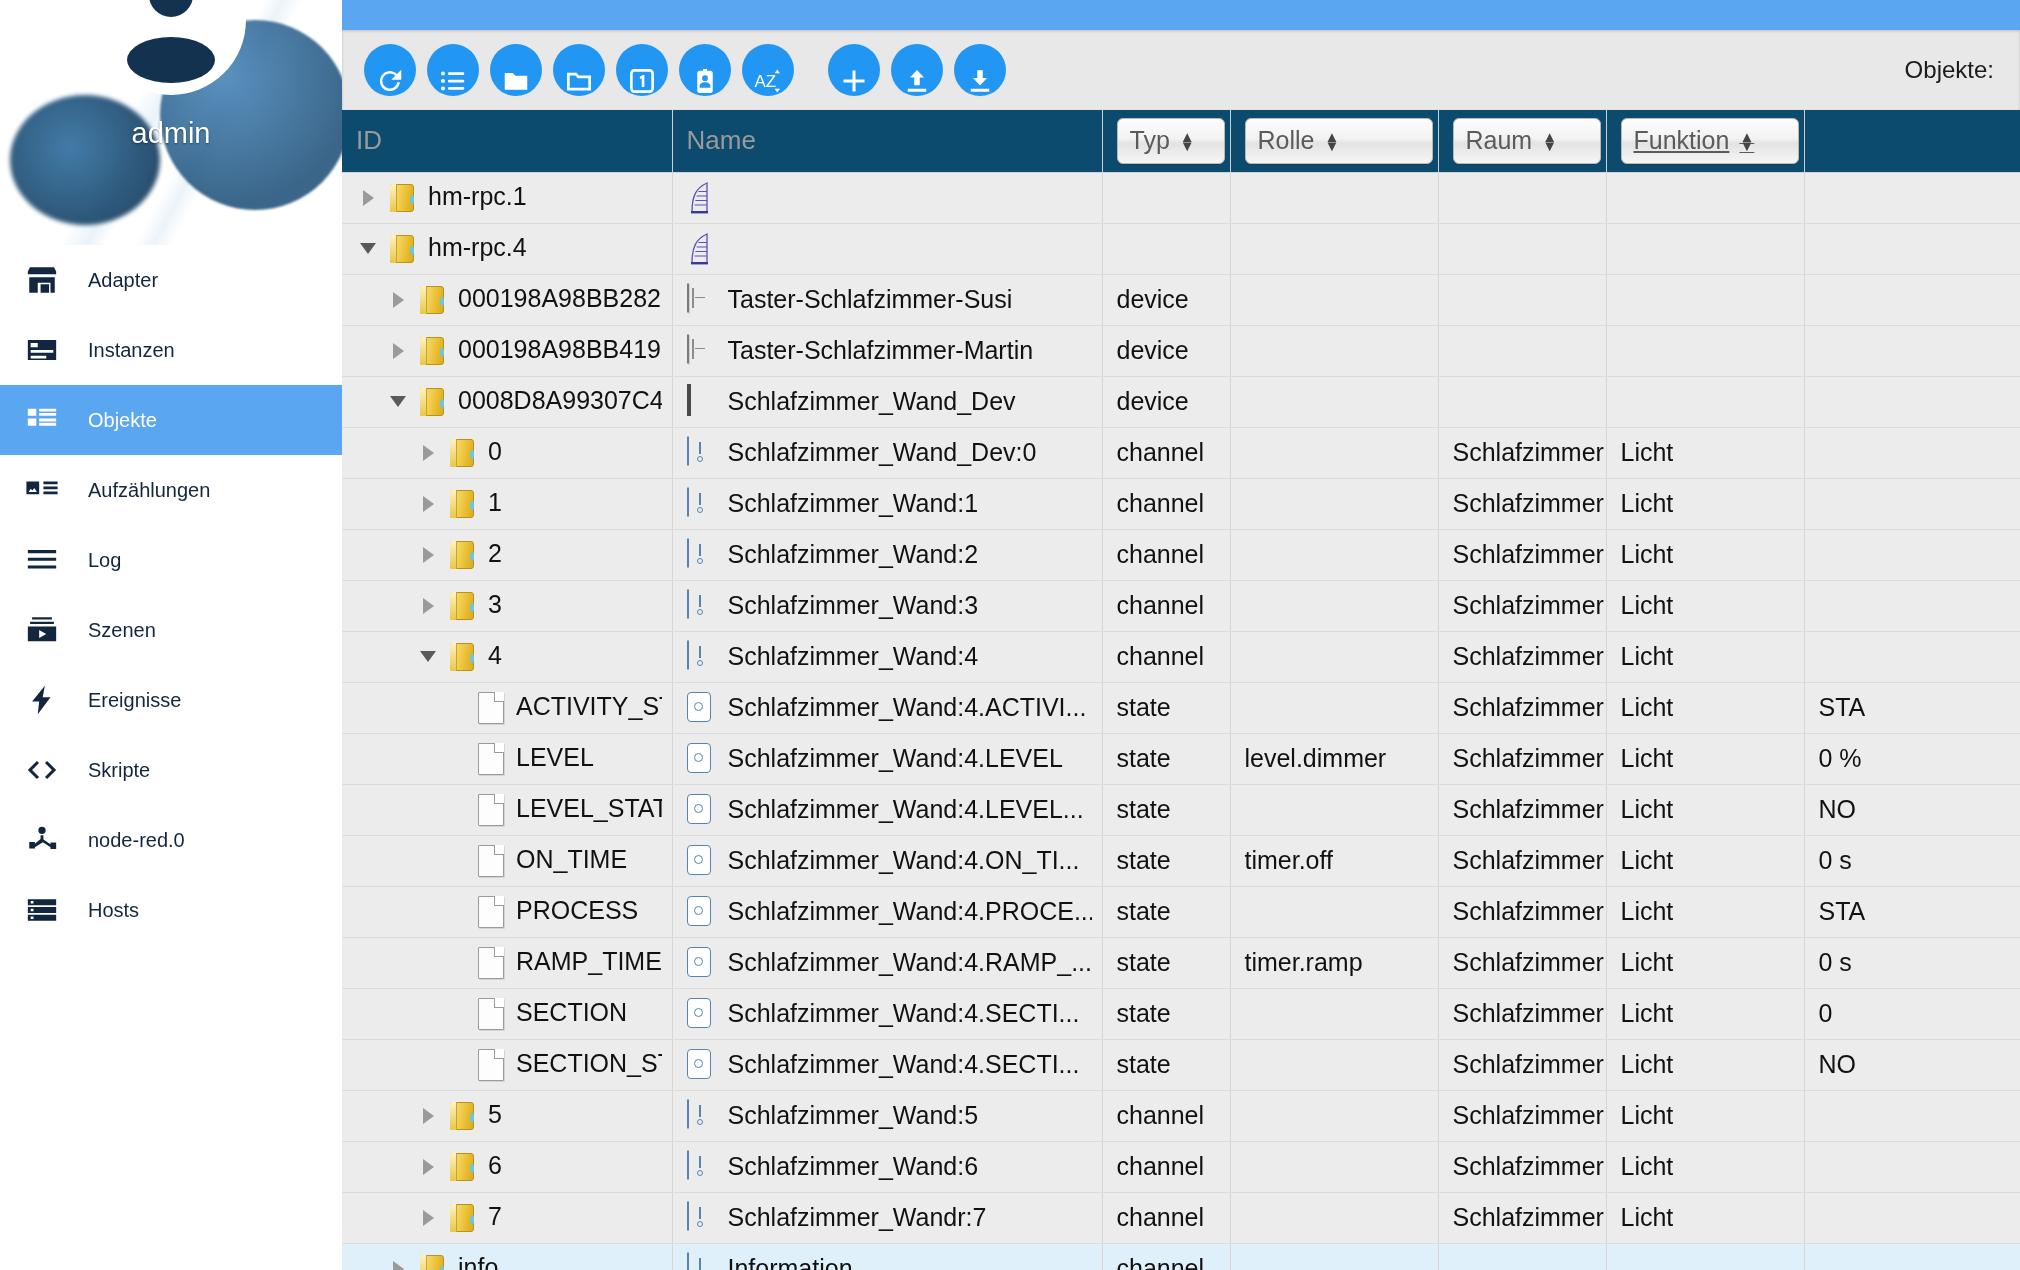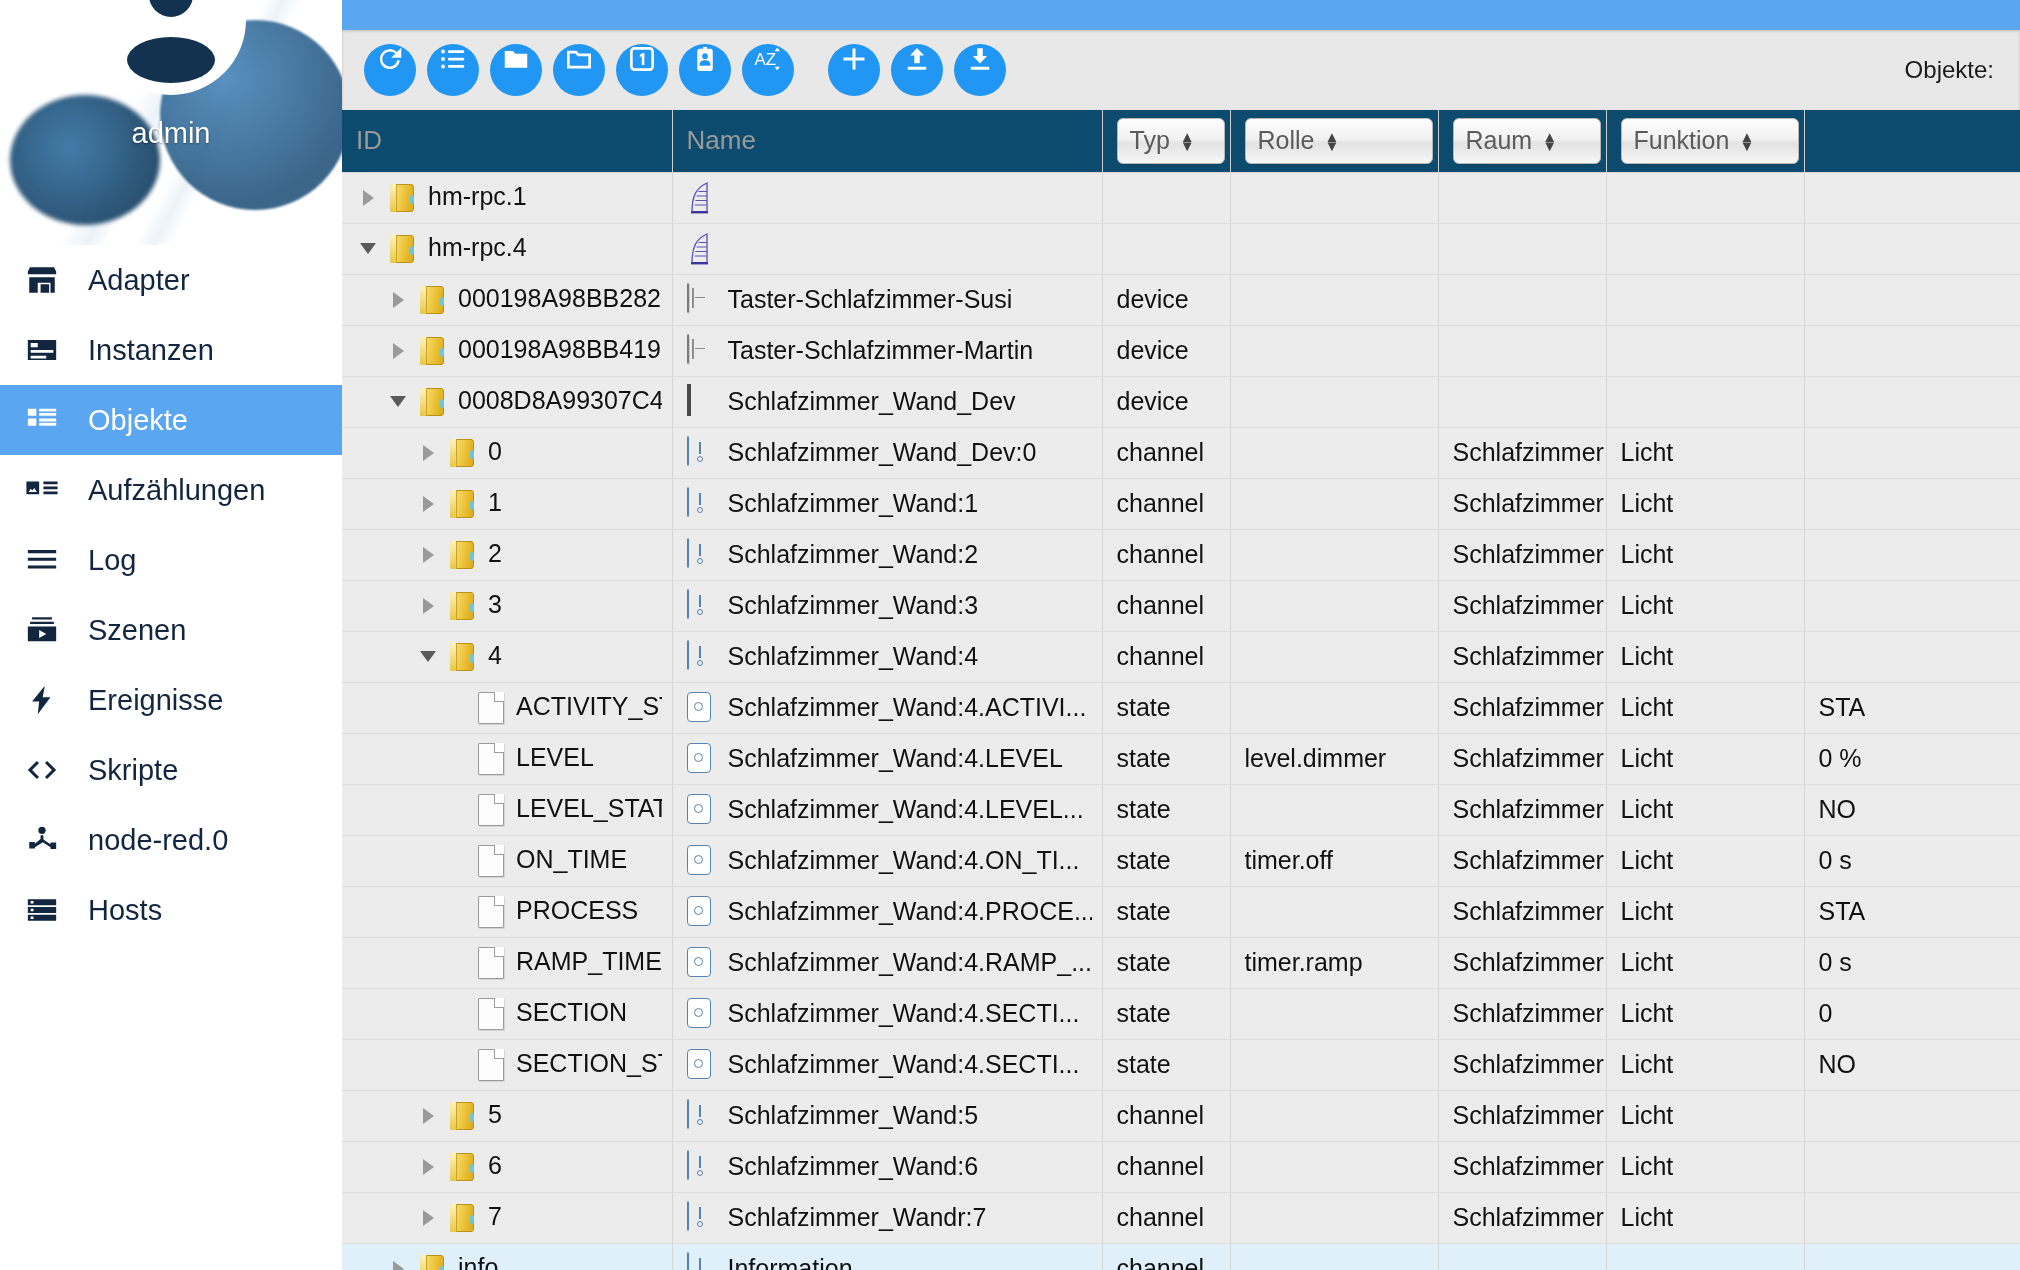--- a/index.html
+++ b/index.html
@@ -83,21 +83,21 @@
     color: #12263f;
   }
   .nav-item.active { background: #5aa6f0; }
   .nav-item.active .nav-label { color: #ffffff; }
   .nav-item.active .ico { fill: #ffffff; }
   .nav-ico {
     width: 46px; flex: 0 0 46px;
     display: flex; align-items: center; justify-content: flex-start;
   }
   .ico { fill: #12263f; }
-  .nav-label { font-size: 29px; margin-left: 18px; color: #12263f; }
+  .nav-label { font-size: 20px; margin-left: 18px; color: #12263f; }
 
   
   .main {
     flex: 1 1 auto; height: 1270px;
     display: flex; flex-direction: column;
     position: relative; overflow: hidden;
     background: #ffffff;
   }
   .topbar {
     height: 30px; background: #5aa6f0; width: 100%;
@@ -107,21 +107,21 @@
     height: 80px; flex: 0 0 80px;
     background: #e8e8e8;
     display: flex; align-items: center;
     padding: 0 22px;
     position: relative;
     box-shadow: 0 1px 3px rgba(0,0,0,.18) inset;
   }
   .tbtn {
     width: 52px; height: 52px; border-radius: 50%;
     background: #2196f3;
-    display: flex; align-items: flex-start; justify-content: center;
+    display: flex; align-items: flex-end; justify-content: center;
     margin-right: 11px;
     cursor: pointer;
     border: none;
     flex: 0 0 52px;
     text-decoration: underline;
   }
   .tbtn svg { display:block; }
   .tbtn.spacer-l { margin-left: 23px; }
   .objects-count {
     margin-left: auto;
@@ -173,21 +173,21 @@
     padding: 0 8px 0 12px;
     font-size: 25px;
     color: #5b5b5b;
     box-shadow: 0 1px 1px rgba(0,0,0,.10);
     cursor: pointer;
   }
   .selectbox .lbl { white-space: nowrap; }
   .sb-typ   { width: 108px; }
   .sb-rolle { width: 188px; }
   .sb-raum  { width: 148px; }
-  .sb-funk  { width: 178px; }
+  .sb-funk  { width: 178px; text-decoration: underline; }
   .spin {
     display: flex; flex-direction: column; align-items: center;
     margin-left: 10px; line-height: 0;
   }
   .spin i { font-style: normal; font-size: 15px; color: #444; line-height: 9px; }
 
   table.objtable td {
     height: 51px;
     padding: 0 10px 0 14px;
     border-right: 1px solid #d6d6d6;

